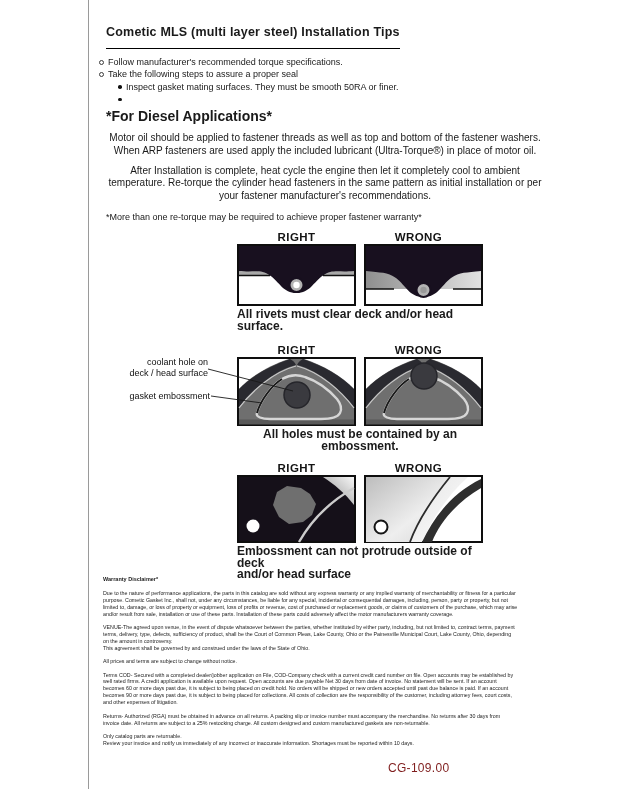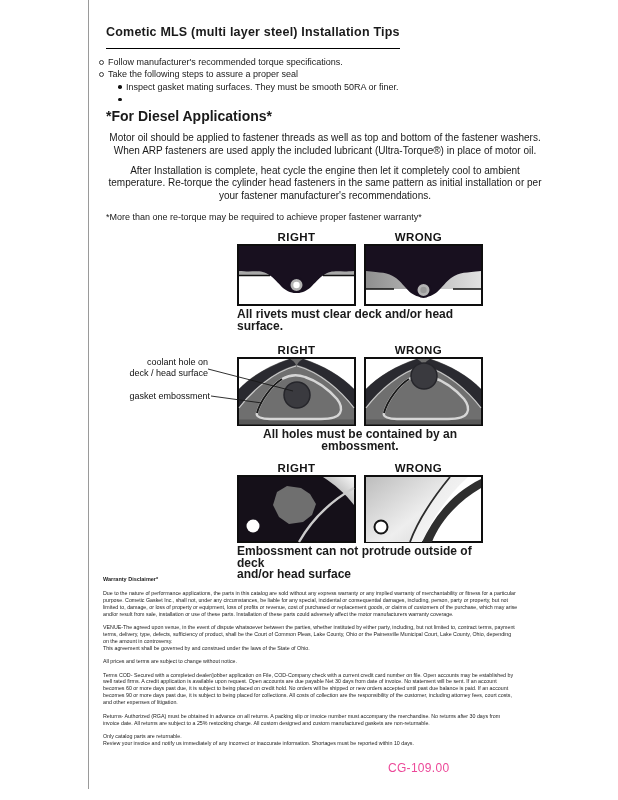--- a/index.html
+++ b/index.html
@@ -43,21 +43,21 @@
   .side-label { position:absolute; left:-133px; width:104px; text-align:right; font-size:9px; line-height:11px; color:#111; }
   .side-label.coolant { top:13px;text-align:right; }
   .side-label.emboss { top:47px; width:106px; }
   .leader-svg { position:absolute; left:-133px; top:0; width:380px; height:110px; pointer-events:none; }
 
   
   .sec-legal { position:absolute; left:103px; top:576px; width:415px; font-size:5.3px; line-height:6.9px; color:#1c1c1c; }
   .fp-heading { font-size:5.5px; font-weight:bold; margin-bottom:7px; }
   .fp-para { margin-bottom:6.5px; }
 
-  .doc-code { position:absolute; left:388px; top:761px; font-size:12px; letter-spacing:0.3px; color:#ec4899; }
+  .doc-code { position:absolute; left:388px; top:761px; font-size:12px; letter-spacing:0.3px; color:#7f1d1d; }
 </style>
 </head>
 <body>
 
 <div class="page">
   <div class="margin-rule"></div>
 
   <div class="sec-top">
     <div class="doc-title">Cometic MLS (multi layer steel) Installation Tips</div>
 

